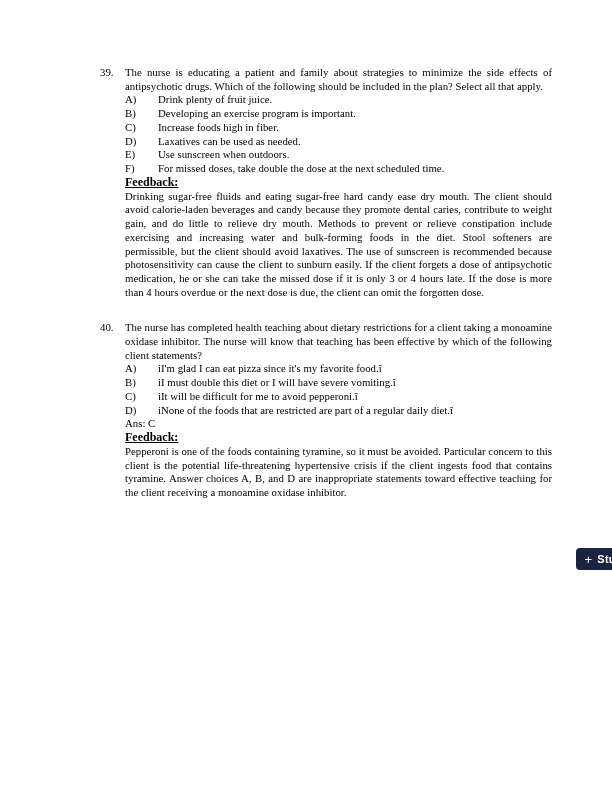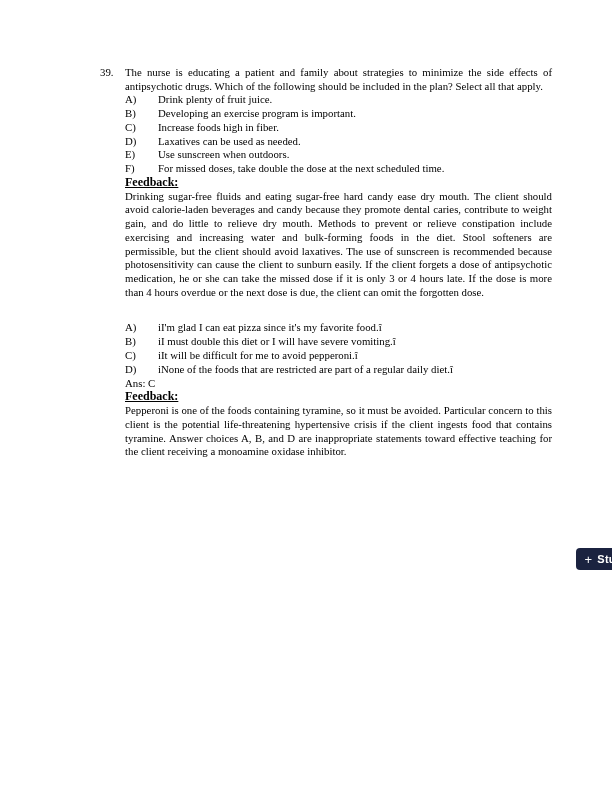--- a/index.html
+++ b/index.html
@@ -154,20 +154,24 @@
         <div class="option">
           <div class="opt-letter">F)</div>
           <div class="opt-text">For missed doses, take double the dose at the next scheduled time.</div>
         </div>
       </div>
       <div class="feedback-label">Feedback:</div>
       <div class="feedback-body">Drinking sugar-free fluids and eating sugar-free hard candy ease dry mouth. The client should avoid calorie-laden beverages and candy because they promote dental caries, contribute to weight gain, and do little to relieve dry mouth. Methods to prevent or relieve constipation include exercising and increasing water and bulk-forming foods in the diet. Stool softeners are permissible, but the client should avoid laxatives. The use of sunscreen is recommended because photosensitivity can cause the client to sunburn easily. If the client forgets a dose of antipsychotic medication, he or she can take the missed dose if it is only 3 or 4 hours late. If the dose is more than 4 hours overdue or the next dose is due, the client can omit the forgotten dose.</div>
     </div>
 
     <div class="question-block">
+      <div class="q-head">
+        <div class="q-num">40.</div>
+        <div class="q-text">The nurse has completed health teaching about dietary restrictions for a client taking a monoamine oxidase inhibitor. The nurse will know that teaching has been effective by which of the following client statements?</div>
+      </div>
       <div class="options">
         <div class="option">
           <div class="opt-letter">A)</div>
           <div class="opt-text">iI'm glad I can eat pizza since it's my favorite food.î</div>
         </div>
         <div class="option">
           <div class="opt-letter">B)</div>
           <div class="opt-text">iI must double this diet or I will have severe vomiting.î</div>
         </div>
         <div class="option">

